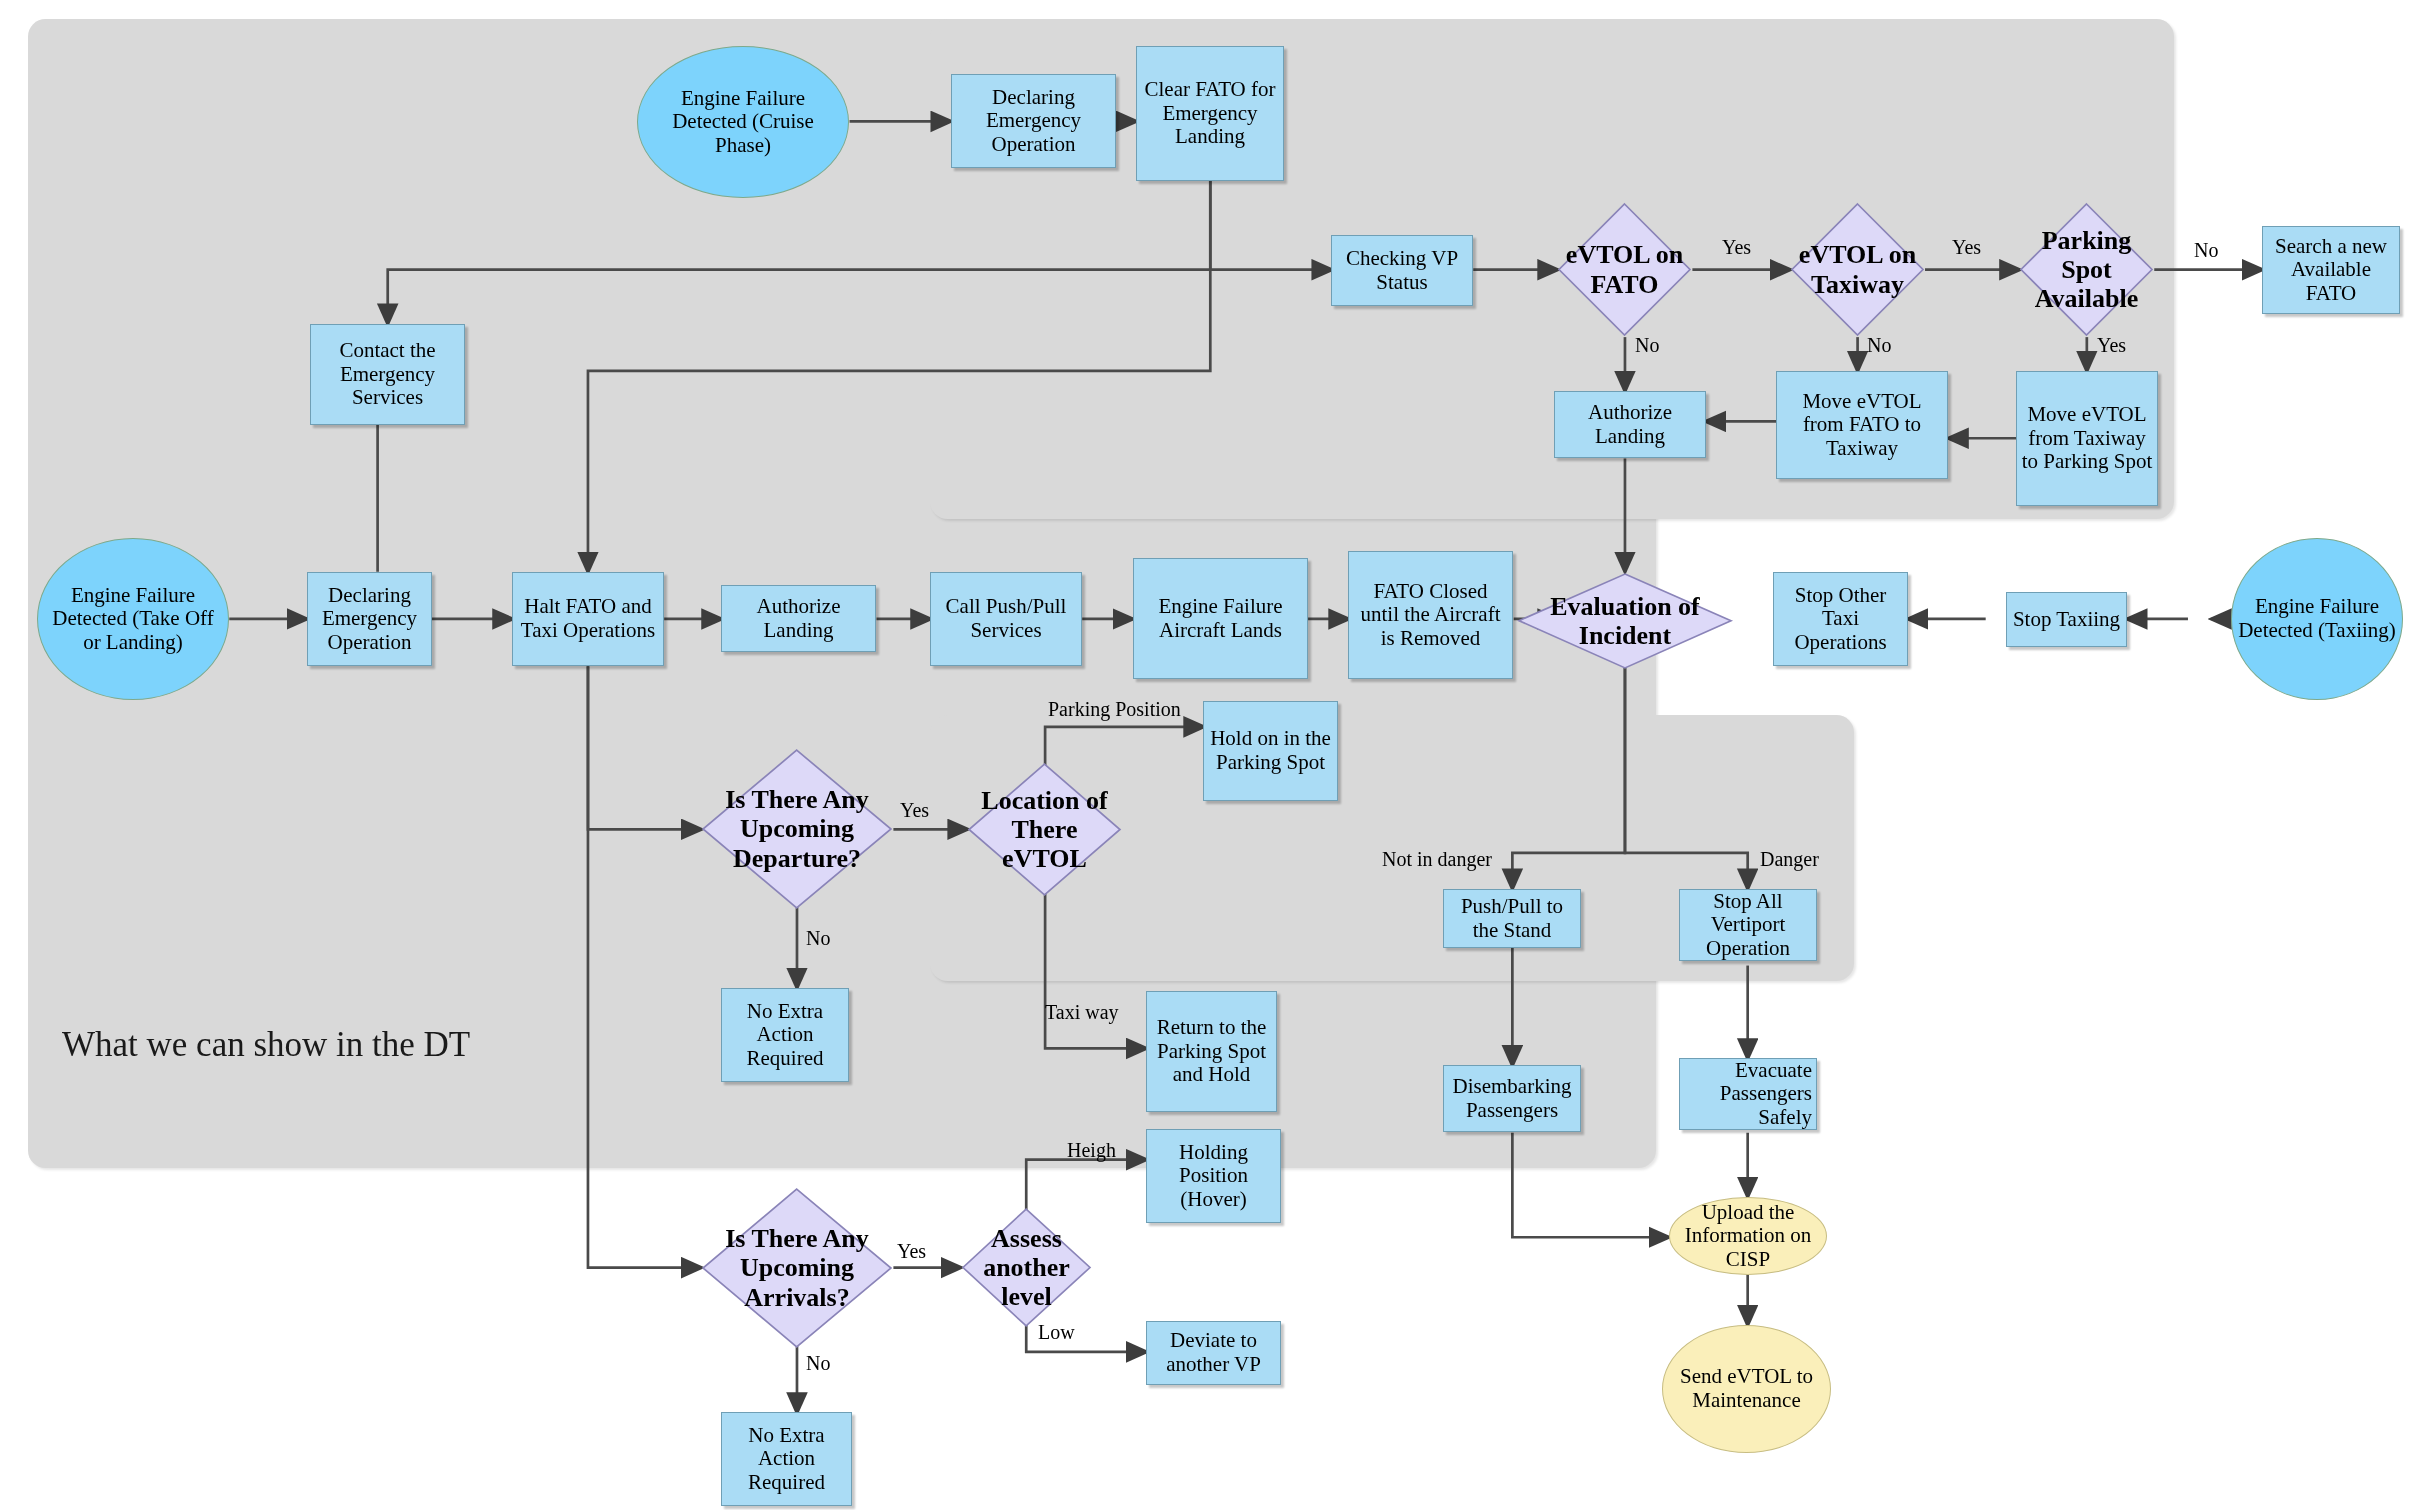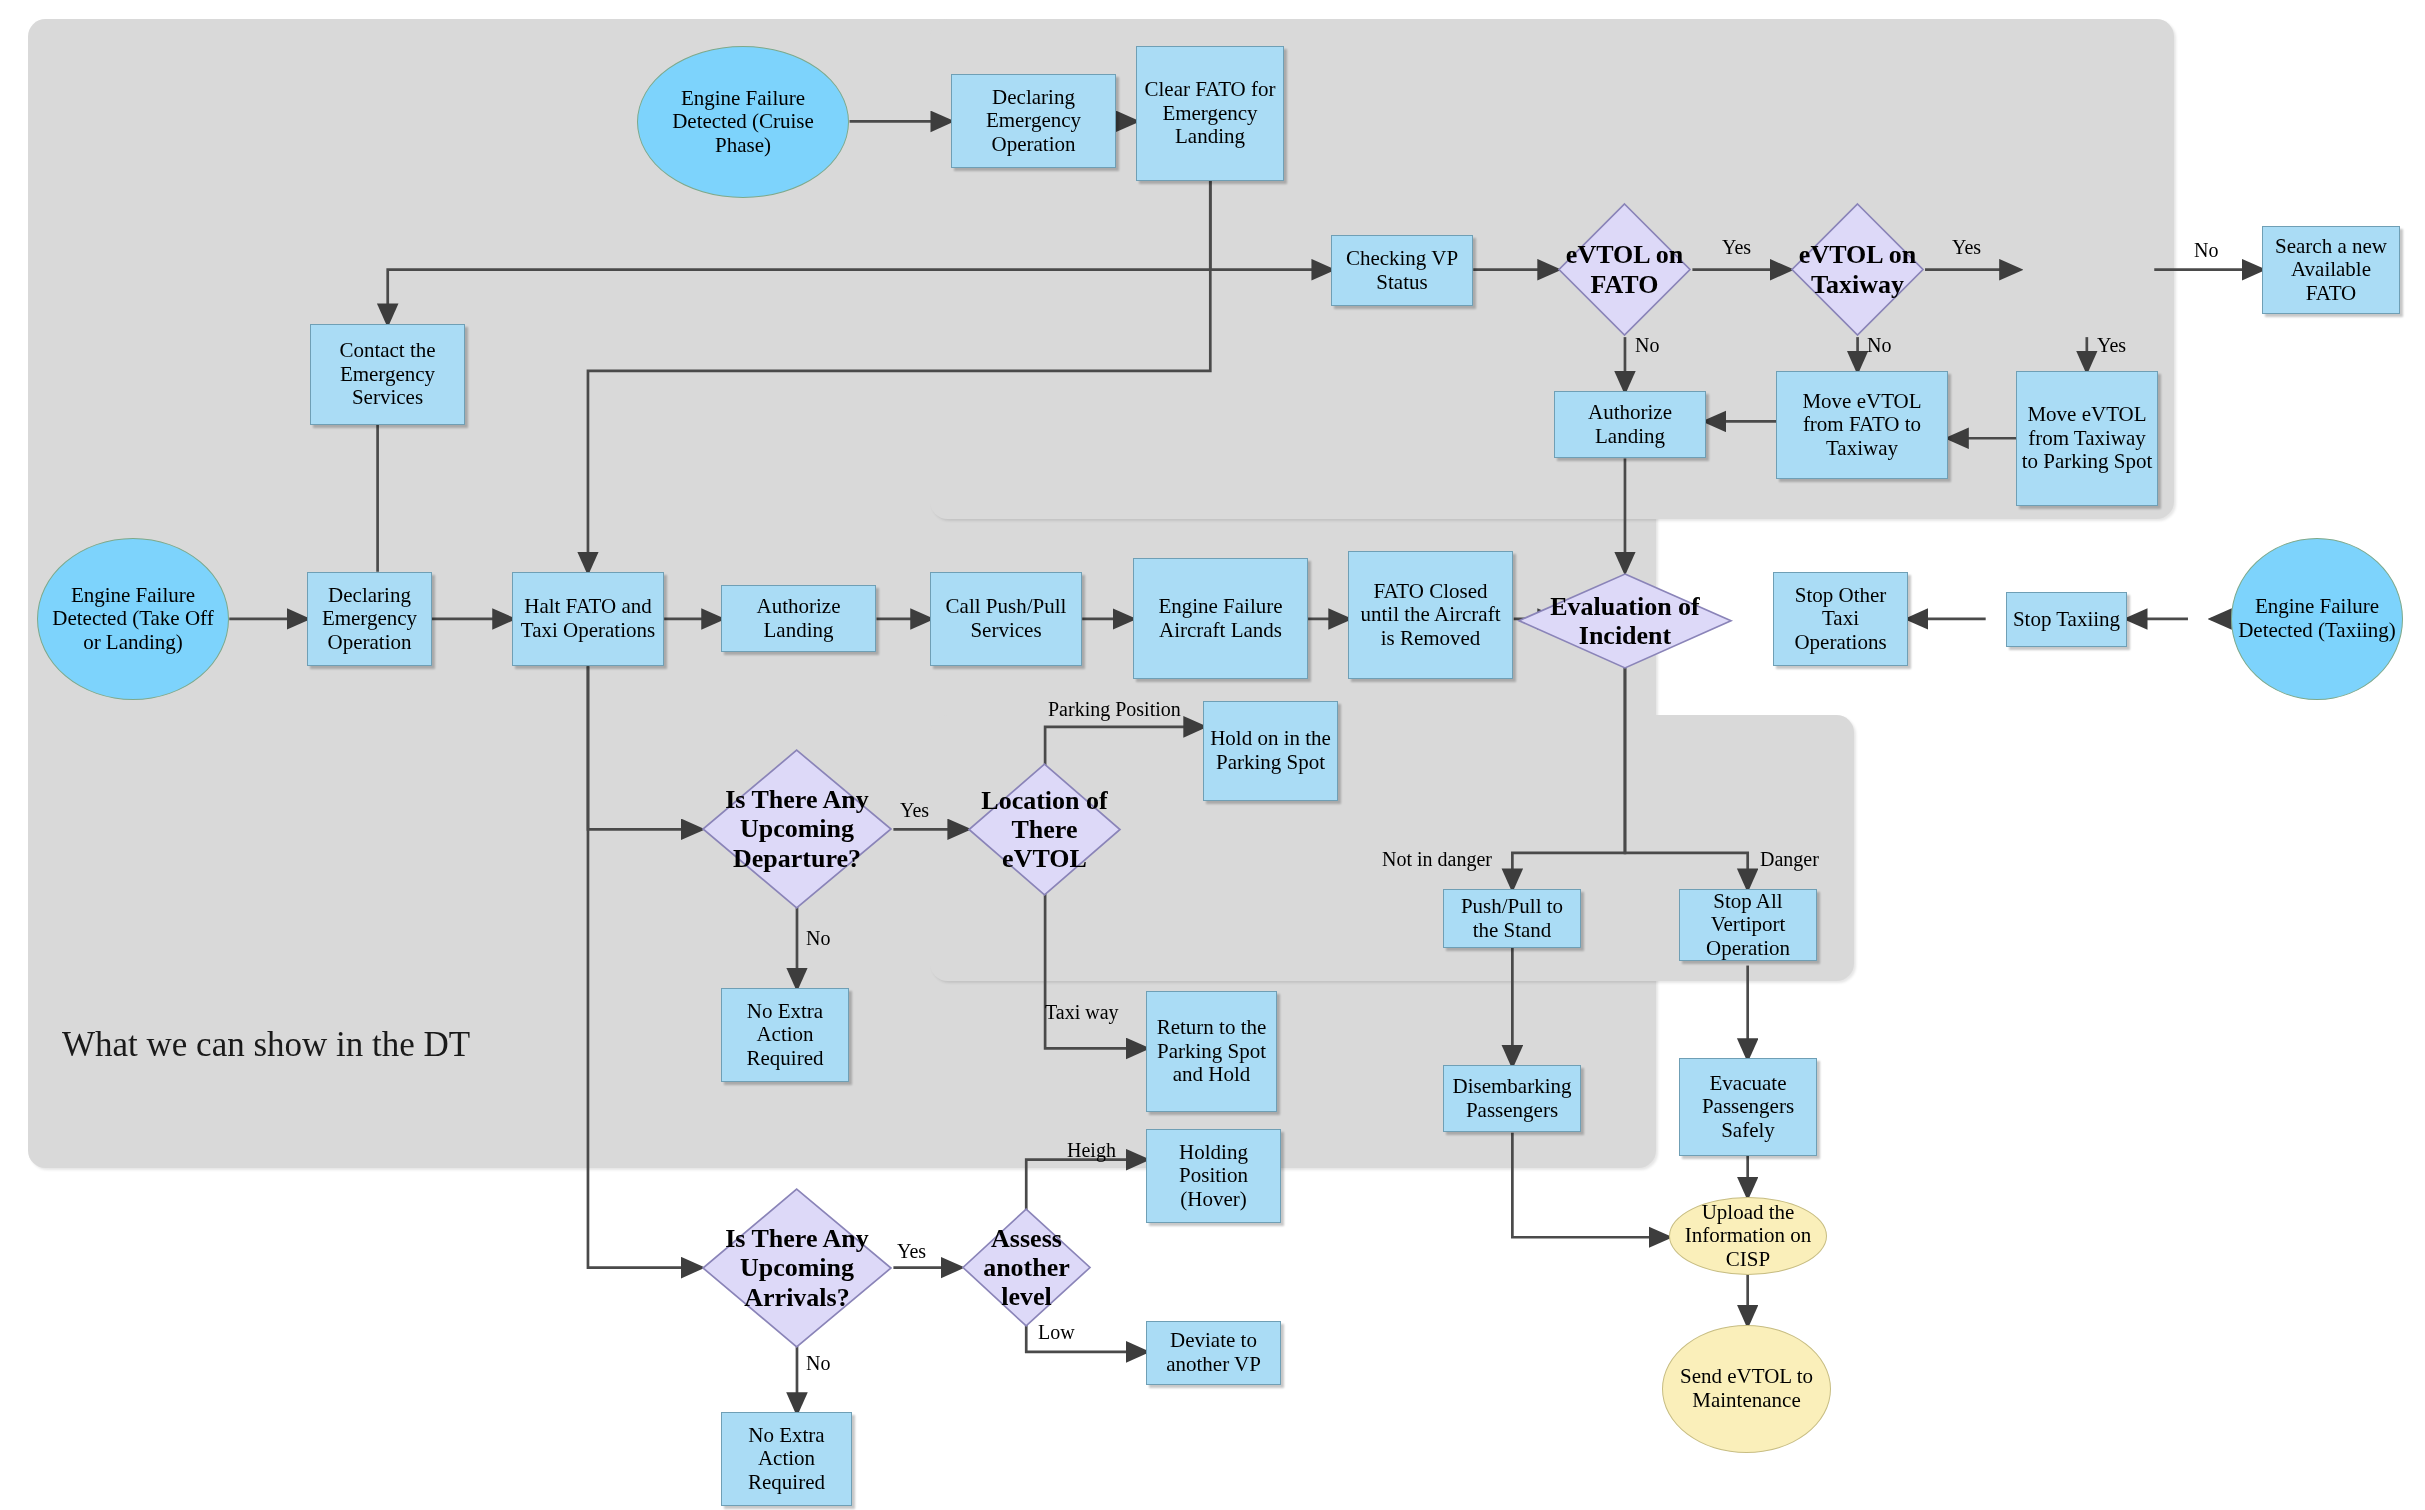--- a/index.html
+++ b/index.html
@@ -210,20 +210,28 @@
 
   <div class="dec-wrap" style="left:1790px; top:202px; width:135px; height:135px;">
     <svg width="135" height="135" viewBox="0 0 200 200">
       <polygon points="100,3 197,100 100,197 3,100" fill="#ddd9f8" stroke="#8a84b8" stroke-width="2.5"></polygon>
     </svg>
     <div class="dec-label">
         <span>eVTOL on Taxiway</span>
       </div>
   </div>
 
+  <div class="dec-wrap" style="left:2019px; top:202px; width:135px; height:135px;">
+    <svg width="135" height="135" viewBox="0 0 200 200">
+      <polygon points="100,3 197,100 100,197 3,100" fill="#ddd9f8" stroke="#8a84b8" stroke-width="2.5"></polygon>
+    </svg>
+    <div class="dec-label">
+        <span>Parking Spot Available</span>
+      </div>
+  </div>
 
   <div class="node proc" style="left:2262px; top:226px; width:138px; height:88px;">
     <span>Search a new Available FATO</span>
   </div>
 
   <div class="node proc" style="left:1554px; top:391px; width:152px; height:67px;">
     <span>Authorize Landing</span>
   </div>
 
   <div class="node proc" style="left:1776px; top:371px; width:172px; height:108px;">
@@ -352,21 +360,21 @@
   </div>
 
   <div class="node proc" style="left:1679px; top:889px; width:138px; height:72px;">
     <span>Stop All Vertiport Operation</span>
   </div>
 
   <div class="node proc" style="left:1443px; top:1065px; width:138px; height:67px;">
     <span>Disembarking Passengers</span>
   </div>
 
-  <div class="node proc" style="left:1679px; top:1058px; width:138px; height:98px;">
+  <div class="node proc" style="left:1679px; top:1058px; width:138px; height:72px;text-align:right;">
     <span>Evacuate Passengers Safely</span>
   </div>
 
   <div class="node term-yellow" style="left:1669px; top:1197px; width:158px; height:78px;">
     <span>Upload the Information on CISP</span>
   </div>
 
   <div class="node term-yellow" style="left:1662px; top:1325px; width:169px; height:128px;">
     <span>Send eVTOL to Maintenance</span>
   </div>

